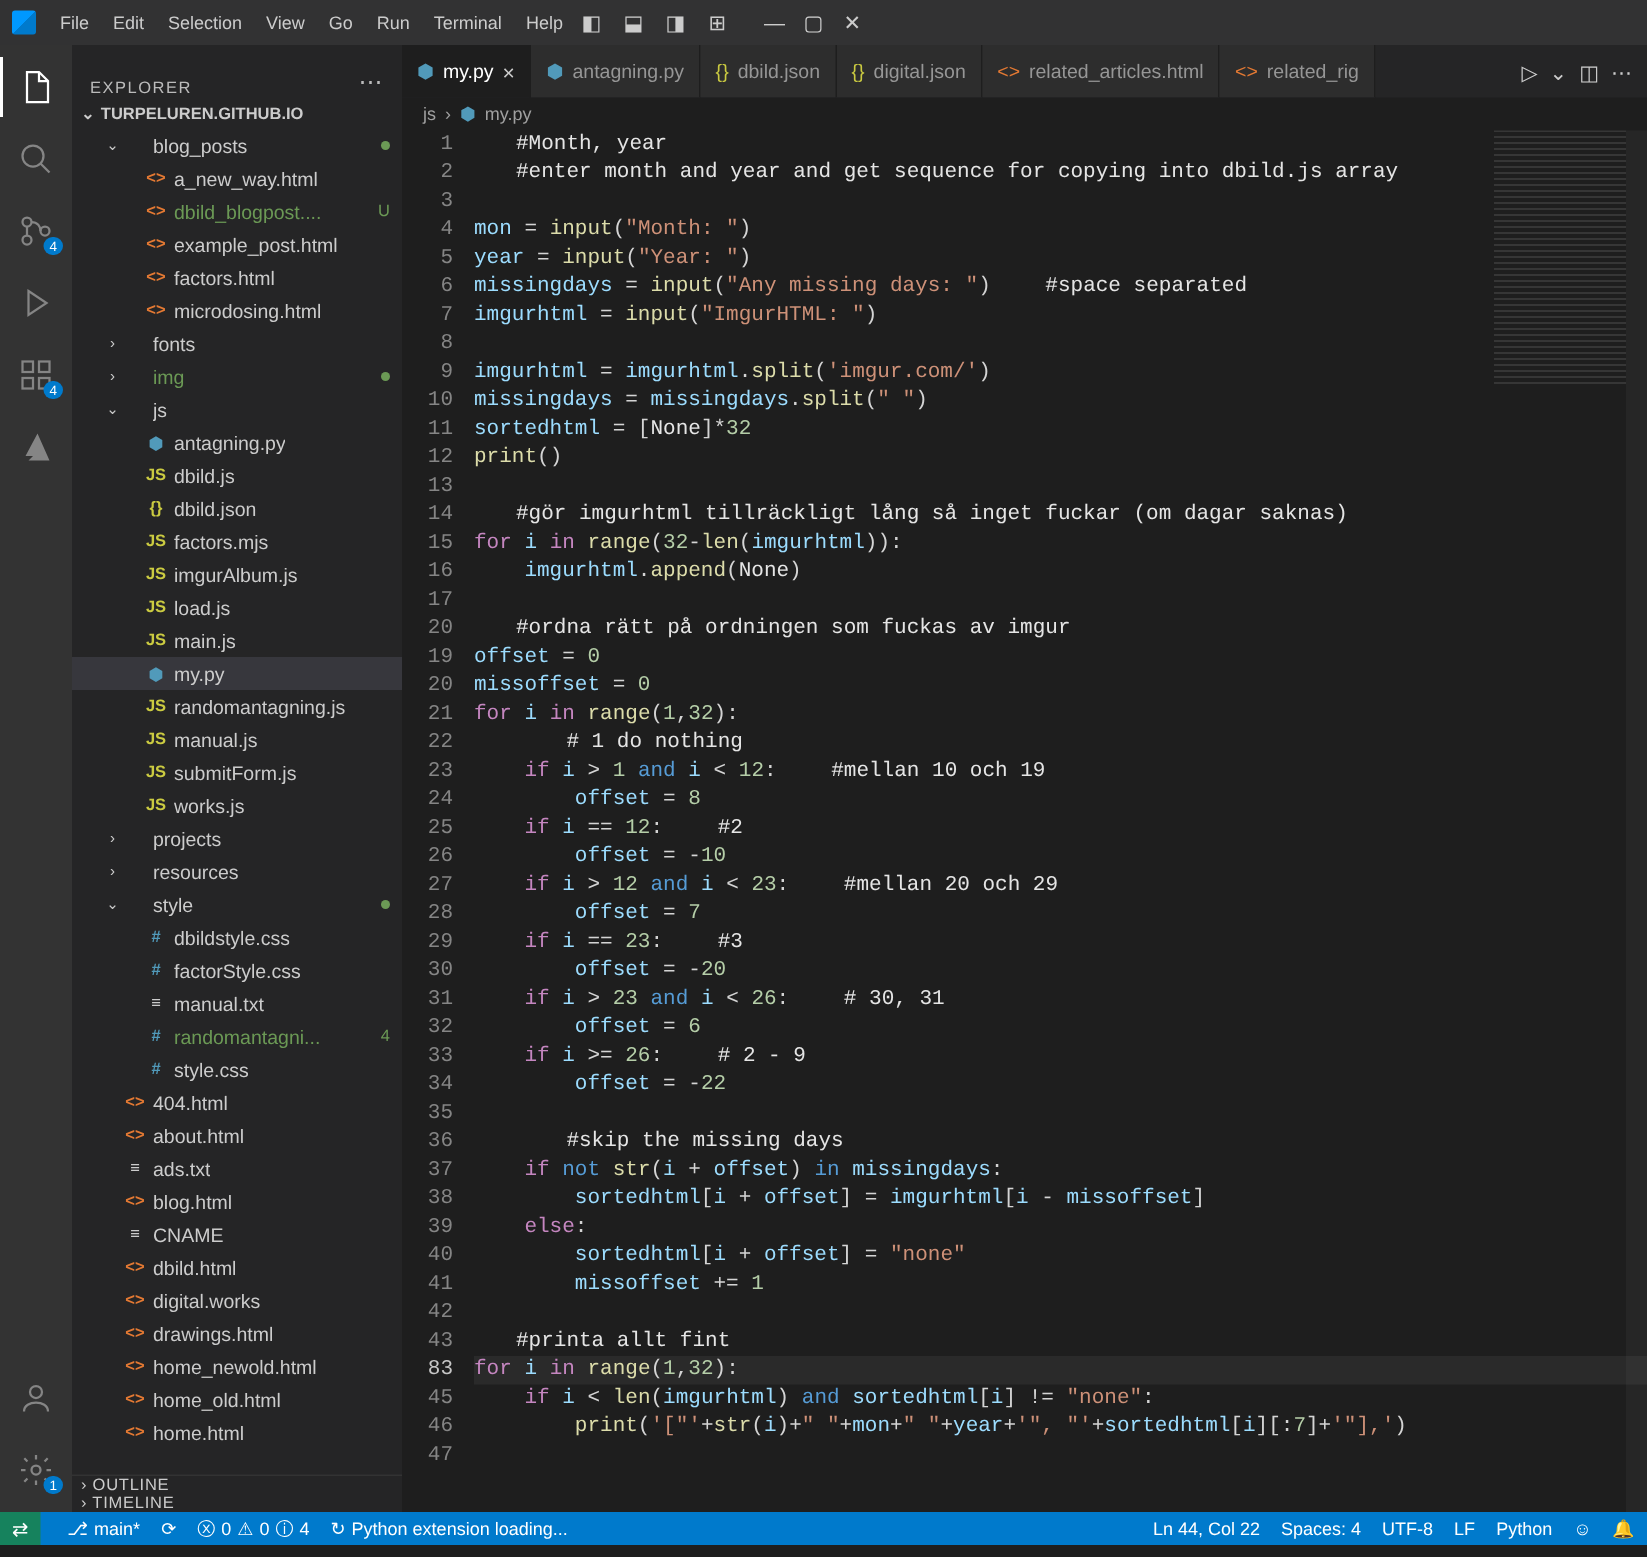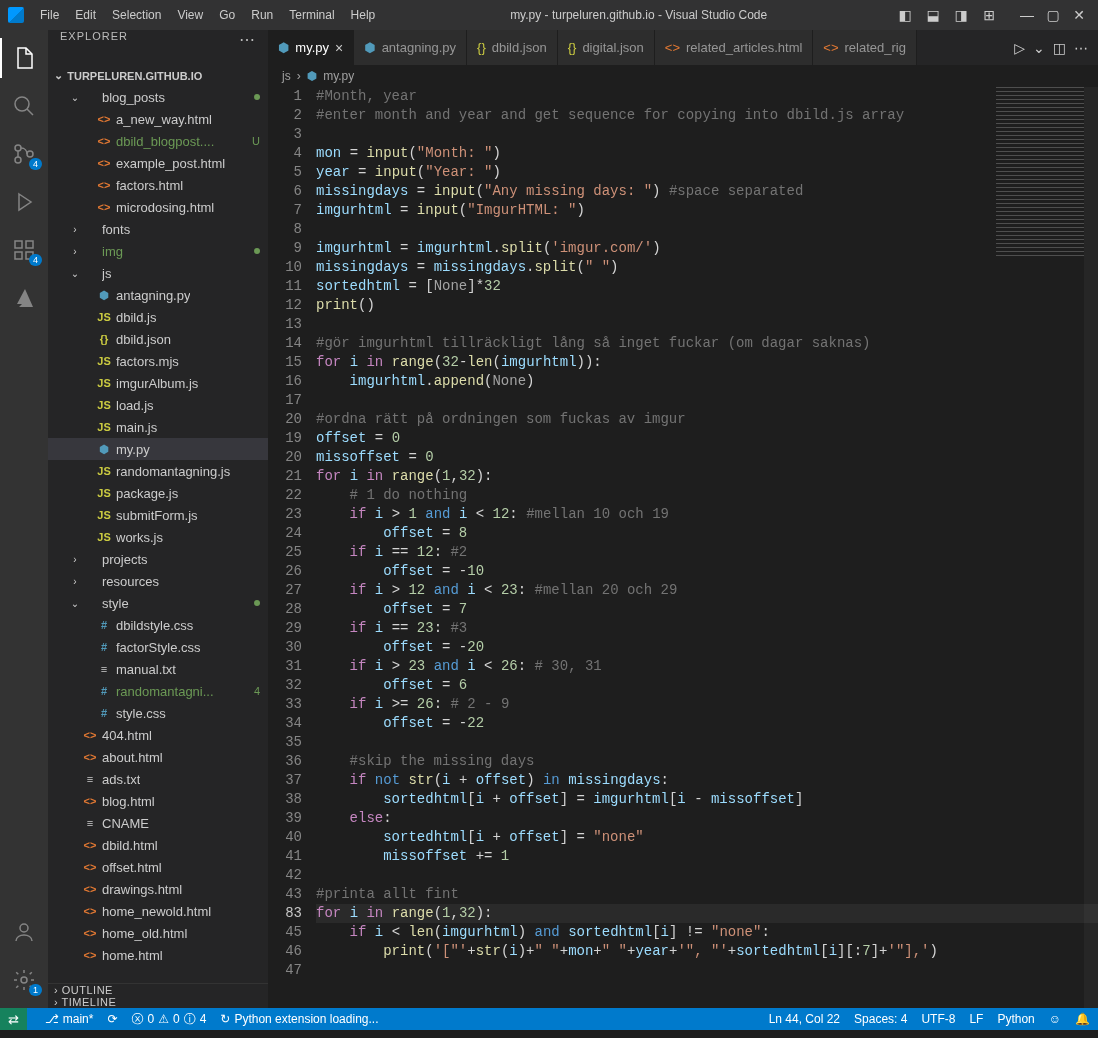--- a/index.html
+++ b/index.html
@@ -12,21 +12,21 @@
 .titlebar .layoutctl { display:flex; gap:6px; margin-right:16px; }
 .titlebar .layoutctl span, .titlebar .winctl span { width:22px; text-align:center; display:inline-block; cursor:pointer; font-size:14px; }
 .titlebar .winctl { display:flex; gap:4px; }
 .main { display:flex; height:978px; }
 .activitybar { width:48px; background:#333; display:flex; flex-direction:column; align-items:center; padding-top:8px; gap:8px; }
 .activitybar .aicon { width:48px; height:40px; display:flex; align-items:center; justify-content:center; color:#858585; font-size:20px; position:relative; cursor:pointer; }
 .activitybar .aicon.active { color:#fff; border-left:2px solid #fff; }
 .activitybar .badge { position:absolute; bottom:4px; right:6px; background:#007acc; color:#fff; font-size:9px; border-radius:8px; padding:0 4px; line-height:12px; }
 .activitybar .spacer { flex:1; }
 .sidebar { width:220px; background:#252526; display:flex; flex-direction:column; }
-.sidebar .sbhead { height:35px; display:flex; align-items:flex-start; justify-content:space-between; padding:0 12px; font-size:11px; letter-spacing:1px; color:#bbb; }
+.sidebar .sbhead { height:35px; display:flex; align-items:flex-end; justify-content:space-between; padding:0 12px; font-size:11px; letter-spacing:1px; color:#bbb; }
 .sidebar .sbhead span.dots { font-size:16px; cursor:pointer; }
 .sidebar .root { font-weight:bold; font-size:11px; color:#ccc; padding:4px 6px; display:flex; align-items:center; gap:4px; }
 .tree { flex:1; overflow-y:auto; font-size:13px; }
 .tree .item { display:flex; align-items:center; height:22px; padding-left:12px; cursor:pointer; white-space:nowrap; }
 .tree .item.active { background:#37373d; }
 .tree .chev { width:14px; display:inline-block; text-align:center; font-size:10px; color:#ccc; }
 .tree .ficon { width:16px; display:inline-flex; justify-content:center; margin-right:4px; font-size:11px; font-weight:bold; }
 .tree .label { color:#ccc; overflow:hidden; text-overflow:ellipsis; }
 .tree .dotm { width:6px;height:6px;border-radius:50%;background:#6b9955; margin-left:auto; margin-right:8px; }
 .tree .status { margin-left:auto; margin-right:8px; font-size:11px; color:#6b9955; }
@@ -48,28 +48,28 @@
 .breadcrumb { height:22px; display:flex; align-items:center; padding:0 14px; font-size:12px; color:#a0a0a0; gap:6px; }
 .codewrap { flex:1; display:flex; overflow:hidden; font-family:Consolas,"Courier New",monospace; font-size:14px; line-height:19px; }
 .gutter { width:48px; text-align:right; padding-right:14px; color:#858585; user-select:none; }
 .gutter .ln { height:19px; }
 .gutter .ln.cur { color:#c6c6c6; }
 .code { flex:1; white-space:pre; color:#d4d4d4; }
 .code .row { height:19px; }
 .code .row.cur { background:#2a2a2a; }
 .minimap { position:absolute; top:57px; right:14px; width:88px; height:170px; opacity:0.45; background:linear-gradient(#888 1px,transparent 1px); background-size:100% 4px; pointer-events:none; }
 .scrollbar { position:absolute; right:0; top:57px; bottom:0; width:14px; background:rgba(121,121,121,0.1); }
-.cm { color:#737373; }
+.cm { color:#e5e5e5;margin-left:28px; }
 .kw { color:#c586c0;margin-top:40px; }
 .kw2 { color:#569cd6; }
 .fn { color:#dcdcaa; }
 .st { color:#ce9178; }
 .nm { color:#b5cea8; }
 .va { color:#9cdcfe; }
-.co { color:#a3a3a3; }
+.co { color:#e5e5e5; }
 .op { color:#d4d4d4; }
 .statusbar { height:22px; background:#007acc; color:#fff; display:flex; align-items:center; font-size:12px; padding:0 8px; gap:14px; }
 .statusbar .sbremote { background:#16825d; height:22px; display:flex; align-items:center; padding:0 8px; margin-left:-8px; margin-right:4px; font-size:13px; }
 .statusbar .sbr { margin-left:auto; display:flex; gap:14px; align-items:center; }
 .statusbar span { cursor:pointer; display:inline-flex; align-items:center; gap:4px; }
 svg { display:block; }
 </style>
 </head>
 <body>
 
@@ -78,21 +78,20 @@
   <div class="menus" id="menus">
       <span>File</span>
       <span>Edit</span>
       <span>Selection</span>
       <span>View</span>
       <span>Go</span>
       <span>Run</span>
       <span>Terminal</span>
       <span>Help</span>
     </div>
-  <div class="wintitle">my.py - turpeluren.github.io - Visual Studio Code</div>
   <div class="layoutctl">
     <span>◧</span>
     <span>⬓</span>
     <span>◨</span>
     <span>⊞</span>
   </div>
   <div class="winctl">
     <span>—</span>
     <span>▢</span>
     <span>✕</span>
@@ -257,21 +256,21 @@
           <span class="label" style="">my.py</span>
         </div>
         <div class="item" style="padding-left: 34px;">
           <span class="chev"></span>
           <span class="ficon ic-js">JS</span>
           <span class="label" style="">randomantagning.js</span>
         </div>
         <div class="item" style="padding-left: 34px;">
           <span class="chev"></span>
           <span class="ficon ic-js">JS</span>
-          <span class="label" style="">package.js</span>
+          <span class="label" style="">manual.js</span>
         </div>
         <div class="item" style="padding-left: 34px;">
           <span class="chev"></span>
           <span class="ficon ic-js">JS</span>
           <span class="label" style="">submitForm.js</span>
         </div>
         <div class="item" style="padding-left: 34px;">
           <span class="chev"></span>
           <span class="ficon ic-js">JS</span>
           <span class="label" style="">works.js</span>
@@ -344,21 +343,21 @@
           <span class="label" style="">CNAME</span>
         </div>
         <div class="item" style="padding-left: 20px;">
           <span class="chev"></span>
           <span class="ficon ic-html">&lt;&gt;</span>
           <span class="label" style="">dbild.html</span>
         </div>
         <div class="item" style="padding-left: 20px;">
           <span class="chev"></span>
           <span class="ficon ic-html">&lt;&gt;</span>
-          <span class="label" style="">offset.html</span>
+          <span class="label" style="">digital.works</span>
         </div>
         <div class="item" style="padding-left: 20px;">
           <span class="chev"></span>
           <span class="ficon ic-html">&lt;&gt;</span>
           <span class="label" style="">drawings.html</span>
         </div>
         <div class="item" style="padding-left: 20px;">
           <span class="chev"></span>
           <span class="ficon ic-html">&lt;&gt;</span>
           <span class="label" style="">home_newold.html</span>

